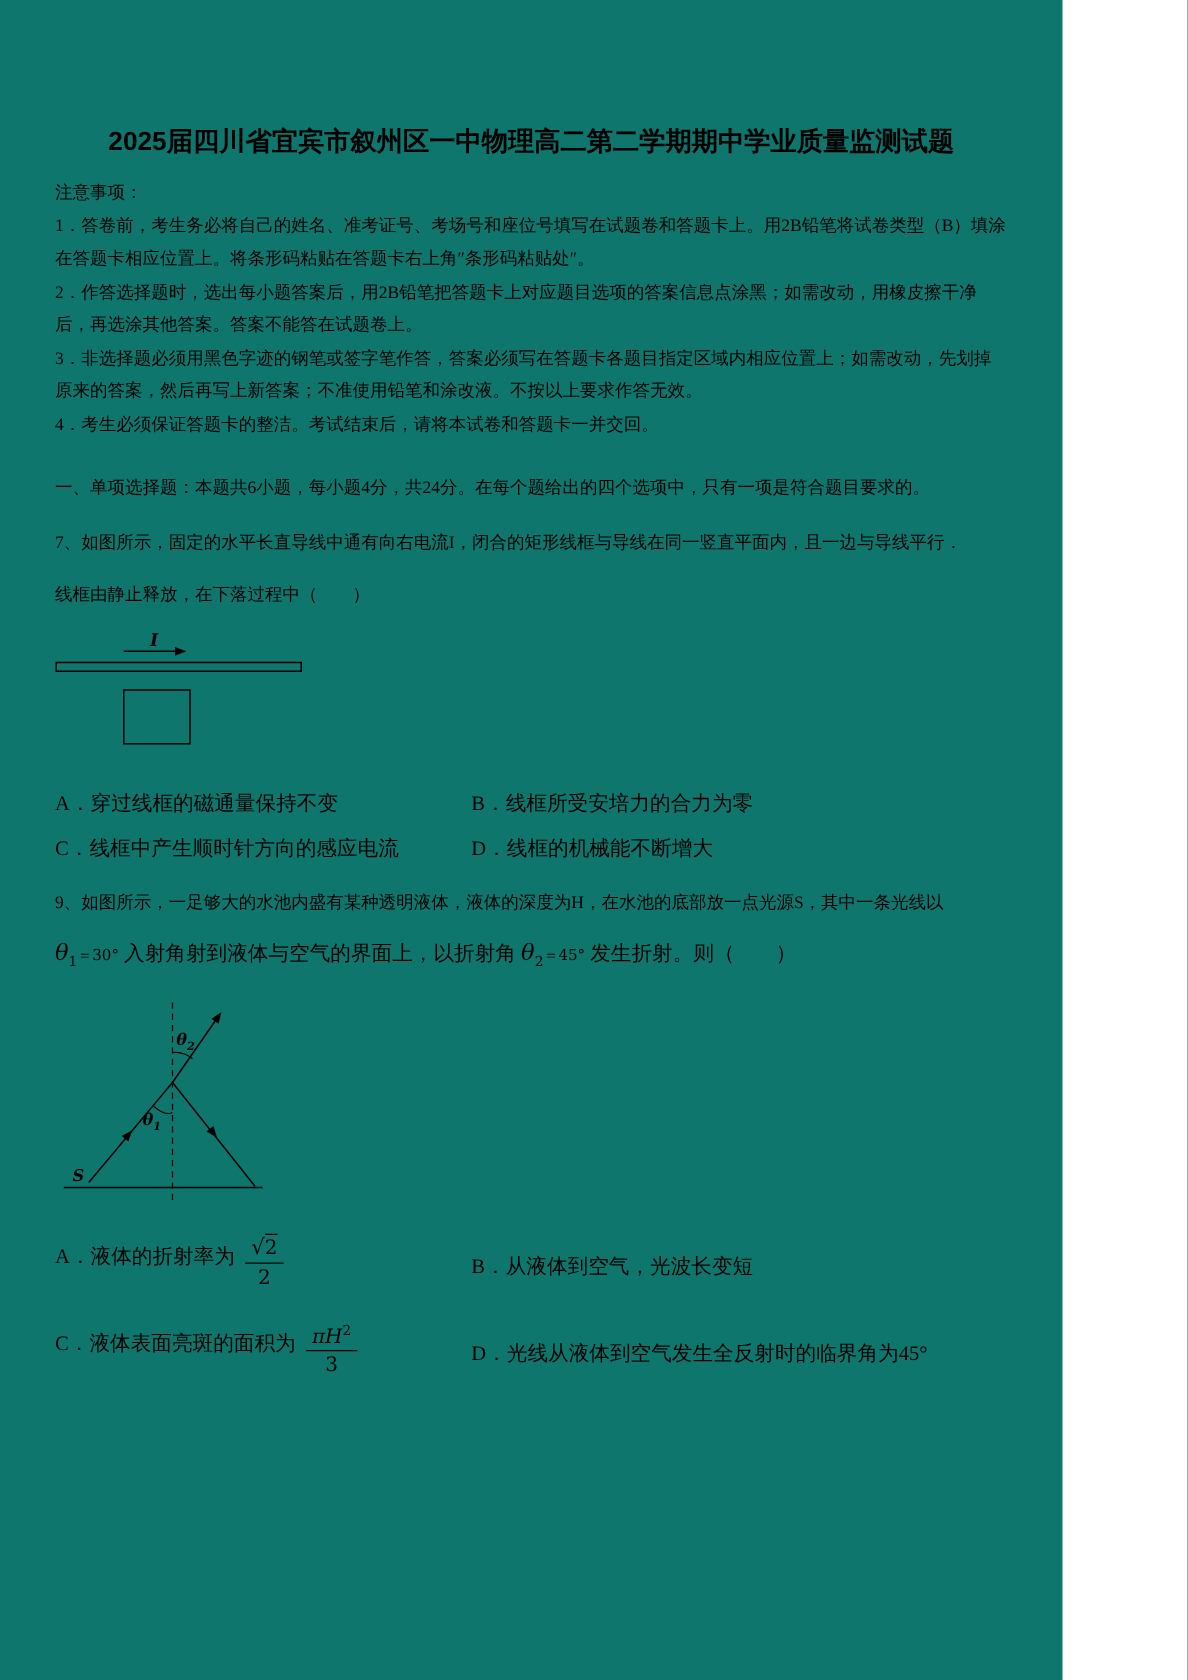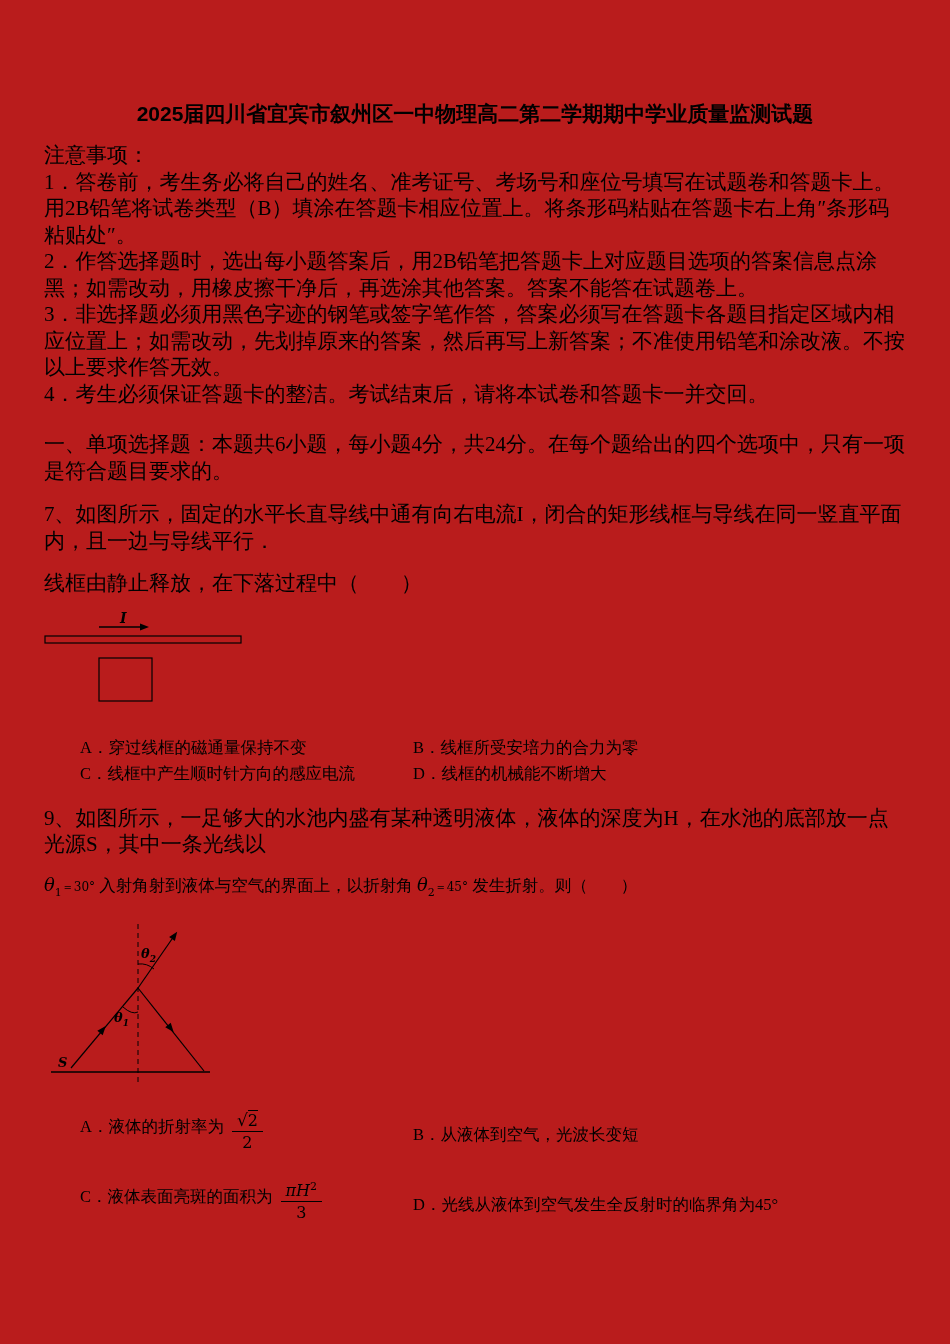--- a/index.html
+++ b/index.html
@@ -3,40 +3,40 @@
 <meta charset="utf-8">
 <style>
   * { box-sizing: border-box; }
   html, body { margin: 0; padding: 0; }
   body {
     width: 950px; height: 1344px;
     background: #ffffff; color: #000000;
     font-family: "Liberation Serif", "DejaVu Serif", serif;
     overflow: hidden;
   }
-  .page { width: 950px; height: 1344px; padding: 100px 44px 0 44px; background: #b91c1c; }
+  .page { width: 850px; height: 1344px; padding: 100px 44px 0 44px; background: #0f766e; }
 
   .title {
     font-family: "Liberation Sans", "DejaVu Sans", sans-serif;
     font-weight: 700; font-size: 21px; line-height: 28px;
     text-align: center; margin: 0 0 14px 0;
   }
-  .body-p { font-size: 21px; line-height: 26.5px; margin: 0; }
+  .body-p { font-size: 14px; line-height: 26.5px; margin: 0; }
   .notice-head { margin-top: 2px; }
   .section-head { margin-top: 24px; }
   .q-first { margin-top: 17px; }
   .q-second { margin-top: 16px; }
 
   .fig1-wrap { margin: 15px 0 0 0; }
   .fig2-wrap { margin: 13px 0 0 4px; }
 
   .opt-grid {
     display: grid; grid-template-columns: 333px 1fr;
-    row-gap: 0; font-size: 16.5px; line-height: 26.5px;
-    margin-top: 24px; align-items: center; margin-left: 36px;
+    row-gap: 10px; font-size: 16.5px; line-height: 26.5px;
+    margin-top: 24px; align-items: center;
   }
   .opt-row { margin-top: 16px; min-height: 54px; }
   .opt-cell { display: inline-flex; align-items: flex-start; flex-wrap: nowrap; }
 
   .q3-block { margin-top: 26px; }
   .q3-opt { margin-top: 8.5px; }
 
   .mathline { margin-top: 12px; font-size: 16.5px; line-height: 30px; }
   .math { font-family: "DejaVu Serif", serif; font-size: 18px; white-space: nowrap; }
   .mvar { font-family: "DejaVu Serif", serif; font-style: italic; }

